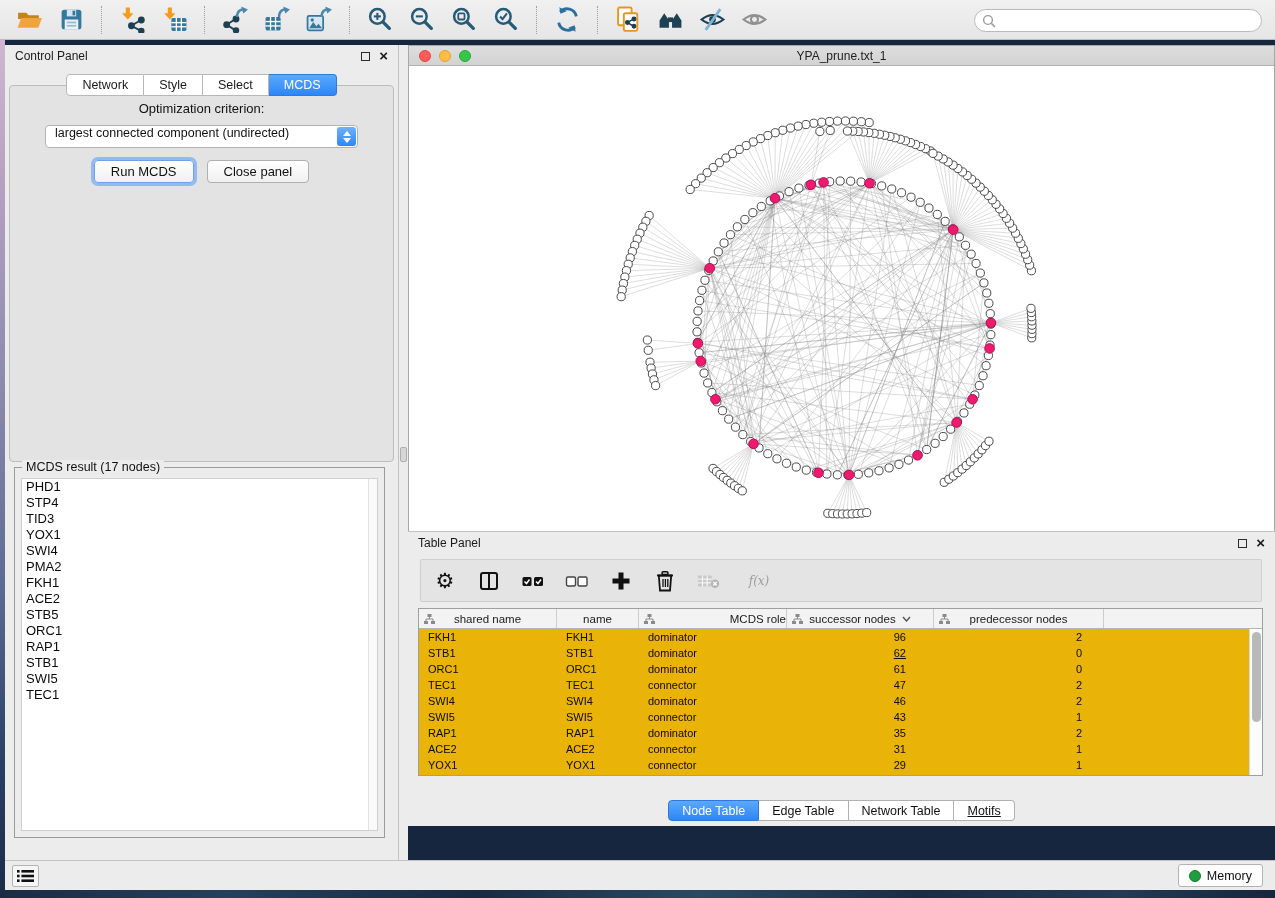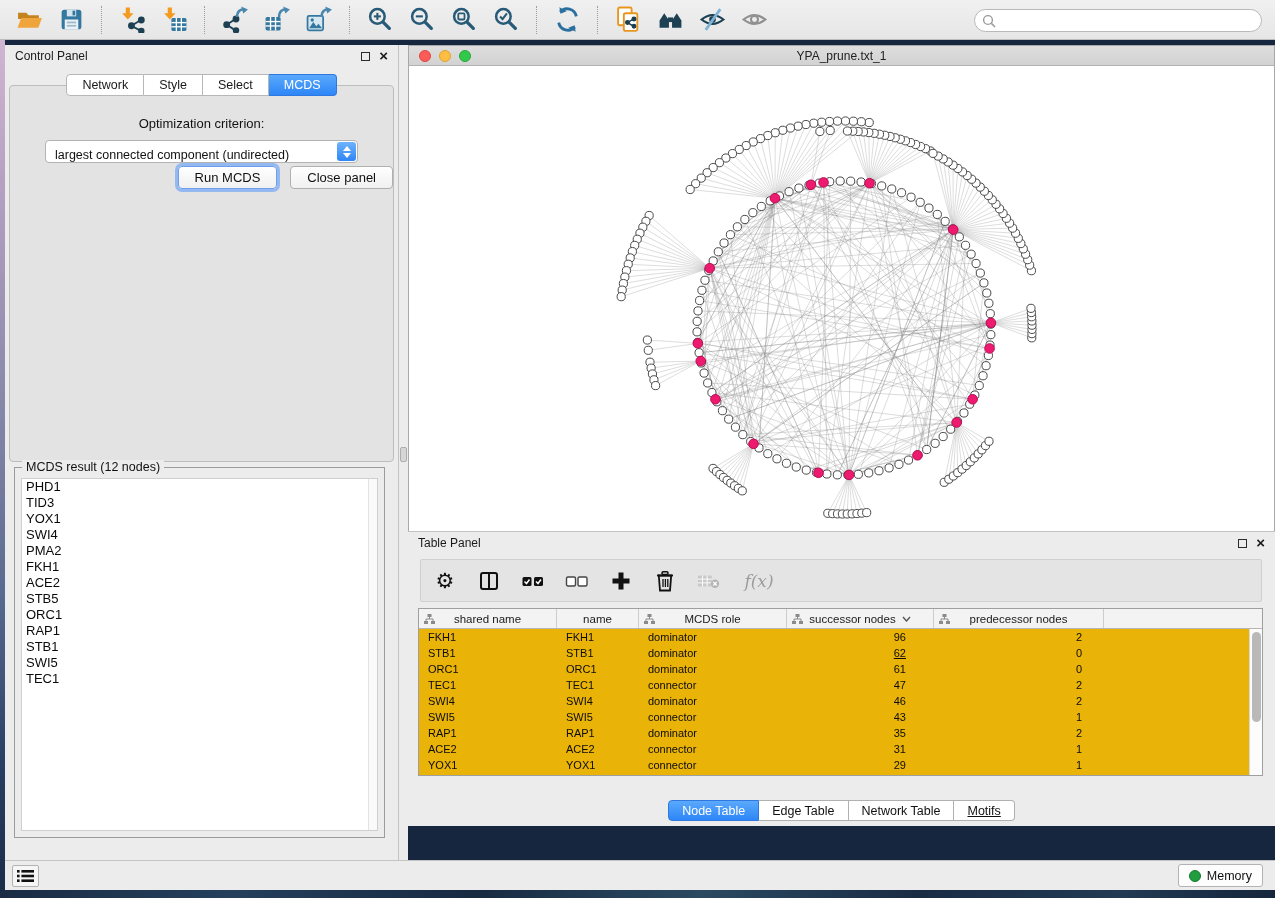--- a/index.html
+++ b/index.html
@@ -33,29 +33,29 @@
   
   .control-panel { position:absolute; left:5px; top:45px; width:394px; height:815px; background:#ececec; border-right:1px solid #c2c2c2; }
   .cp-tabs { position:absolute; left:0; right:0; top:29px; display:flex; justify-content:center; z-index:3; }
   .cp-tab { height:22px; padding:0 15px; background:#fff; border:1px solid #b7b7b7; border-left:none;
     font-size:12.5px; color:#1a1a1a; display:flex; align-items:center; }
   .cp-tab:first-child { border-left:1px solid #b7b7b7; border-radius:4px 0 0 4px; }
   .cp-tab:last-child { border-radius:0 4px 4px 0; }
   .cp-tab.active { background:linear-gradient(#5aa9fc,#2e86f7); border-color:#2e78e0; color:#fff; }
   .cp-content { position:absolute; left:4px; right:4px; top:40px; height:377px; background:#e3e3e3;
     border:1px solid #bdbdbd; border-radius:4px; }
-  .crit-label { text-align:center; margin-top:30px; font-size:13px; color:#111; }
+  .crit-label { text-align:center; margin-top:15px; font-size:13px; color:#111; }
   .dropdown { margin:9px auto 0 auto; width:313px; height:23px; background:#fff; border:1px solid #b3b3b3;
-    border-radius:4px; display:flex; align-items:flex-end; position:relative; }
+    border-radius:4px; display:flex; align-items:flex-start; position:relative; }
   .dropdown .val { font-size:12.5px; color:#111; padding-left:9px; white-space:nowrap; overflow:hidden; }
   .dd-stepper { position:absolute; right:1px; top:1px; bottom:1px; width:19px; border-radius:3px;
     background:linear-gradient(#6fb2fb,#2e86f7); display:flex; flex-direction:column; align-items:center; justify-content:center; gap:2px; }
   .dd-stepper .up { width:0; height:0; border-left:4px solid transparent; border-right:4px solid transparent; border-bottom:5px solid #fff; }
   .dd-stepper .down { width:0; height:0; border-left:4px solid transparent; border-right:4px solid transparent; border-top:5px solid #fff; }
-  .btn-row { display:flex; justify-content:flex-end; gap:13px; margin-top:3px; }
+  .btn-row { display:flex; justify-content:center; gap:13px; margin-top:12px; }
   .mac-btn { height:23px; padding:0 16px; background:linear-gradient(#ffffff,#f0f0f0); border:1px solid #b0b0b0;
     border-radius:4px; font-size:13px; color:#111; display:flex; align-items:center; }
   .mac-btn.focused { box-shadow:0 0 0 3px rgba(95,156,248,.6); border-color:#6f9ef0; }
 
   .result-group { position:absolute; left:9px; right:13px; top:422px; height:371px; border:1px solid #9b9b9b; }
   .result-legend { position:absolute; top:-8px; left:7px; background:#ececec; padding:0 4px; font-size:12.5px; color:#111; }
   .result-list { position:absolute; left:6px; right:6px; top:10px; bottom:6px; background:#fff; border:1px solid #cfcfcf; overflow:hidden; }
   .result-scroll { position:absolute; right:0; top:0; bottom:0; width:9px; background:#fafafa; border-left:1px solid #e2e2e2; }
   .list-item { font-size:13px; color:#0a0a0a; line-height:16px; padding-left:4px; }
 
@@ -76,21 +76,21 @@
   .tl.green { background:#34c84a; border:1px solid #27a839; }
   .net-title { flex:1; text-align:center; font-size:12px; color:#222; }
   .net-canvas-wrap { position:absolute; left:0; top:20px; width:865px; height:493px; background:#fff; }
 
   
   .table-panel { position:absolute; left:408px; top:531px; width:867px; height:295px; background:#ececec; border-top:1px solid #c2c2c2; }
   .tp-toolbar { position:absolute; left:12px; right:13px; top:27px; height:43px; background:#e4e4e4; border:1px solid #d0d0d0;
     border-radius:2px; display:flex; align-items:center; padding-left:12px; gap:20px; }
   .tp-ico { width:24px; height:24px; display:flex; align-items:center; justify-content:center; }
   .gear-char { font-size:21px; color:#121212; line-height:22px; font-family:"DejaVu Sans",sans-serif; }
-  .fx-label { font-family:"DejaVu Serif",serif; font-style:italic; font-size:17px; color:#9c9c9c; }
+  .fx-label { font-family:"DejaVu Serif",serif; font-style:italic; font-size:12px; color:#9c9c9c; }
 
   .data-table { position:absolute; left:10px; right:12px; top:76px; height:168px; background:#eab308; border:1px solid #9f9f9f; overflow:hidden; }
   .thead { display:flex; height:20px; background:#f3f3f3; border-bottom:1px solid #b5b5b5; }
   .th { position:relative; display:flex; align-items:center; justify-content:center; font-size:11.5px; color:#1a1a1a;
     border-right:1px solid #cdcdcd; flex:none; }
   .th .tree-ico { position:absolute; left:5px; top:5px; }
   .th .sort-ico { margin-left:6px; }
   .trow { display:flex; height:16px; font-size:11px; color:#0c0c0c; }
   .td { flex:none; padding-left:9px; line-height:16px; white-space:nowrap; overflow:hidden; }
   .td.num { text-align:right; padding-left:0; }
@@ -303,24 +303,25 @@
           <span class="up"></span>
           <span class="down"></span>
         </span>
     </div>
     <div class="btn-row">
       <div class="mac-btn focused">Run MCDS</div>
       <div class="mac-btn">Close panel</div>
     </div>
   </div>
   <div class="result-group">
-    <span class="result-legend">MCDS result (12 nodes)</span>
+    <span class="result-legend">MCDS result (17 nodes)</span>
     <div class="result-list">
       <div>
           <div class="list-item">PHD1</div>
+          <div class="list-item">STP4</div>
           <div class="list-item">TID3</div>
           <div class="list-item">YOX1</div>
           <div class="list-item">SWI4</div>
           <div class="list-item">PMA2</div>
           <div class="list-item">FKH1</div>
           <div class="list-item">ACE2</div>
           <div class="list-item">STB5</div>
           <div class="list-item">ORC1</div>
           <div class="list-item">RAP1</div>
           <div class="list-item">STB1</div>
@@ -1031,21 +1032,21 @@
             </g>
             <g stroke="#8a8a8a" stroke-width="1" fill="none">
               <path d="M5.5 3v2M2 7V5h7v2"></path>
             </g>
           </svg>
           <span>shared name</span>
         </div>
         <div class="th" style="width: 82px;">
           <span>name</span>
         </div>
-        <div class="th" style="width: 148px;">
+        <div class="th" style="width: 148px; justify-content: flex-end;">
           <svg class="tree-ico" width="11" height="10" viewBox="0 0 11 10">
             <g fill="#8a8a8a">
               <rect x="3.5" y="0" width="4" height="3"></rect>
               <rect x="0" y="7" width="4" height="3"></rect>
               <rect x="7" y="7" width="4" height="3"></rect>
             </g>
             <g stroke="#8a8a8a" stroke-width="1" fill="none">
               <path d="M5.5 3v2M2 7V5h7v2"></path>
             </g>
           </svg>

